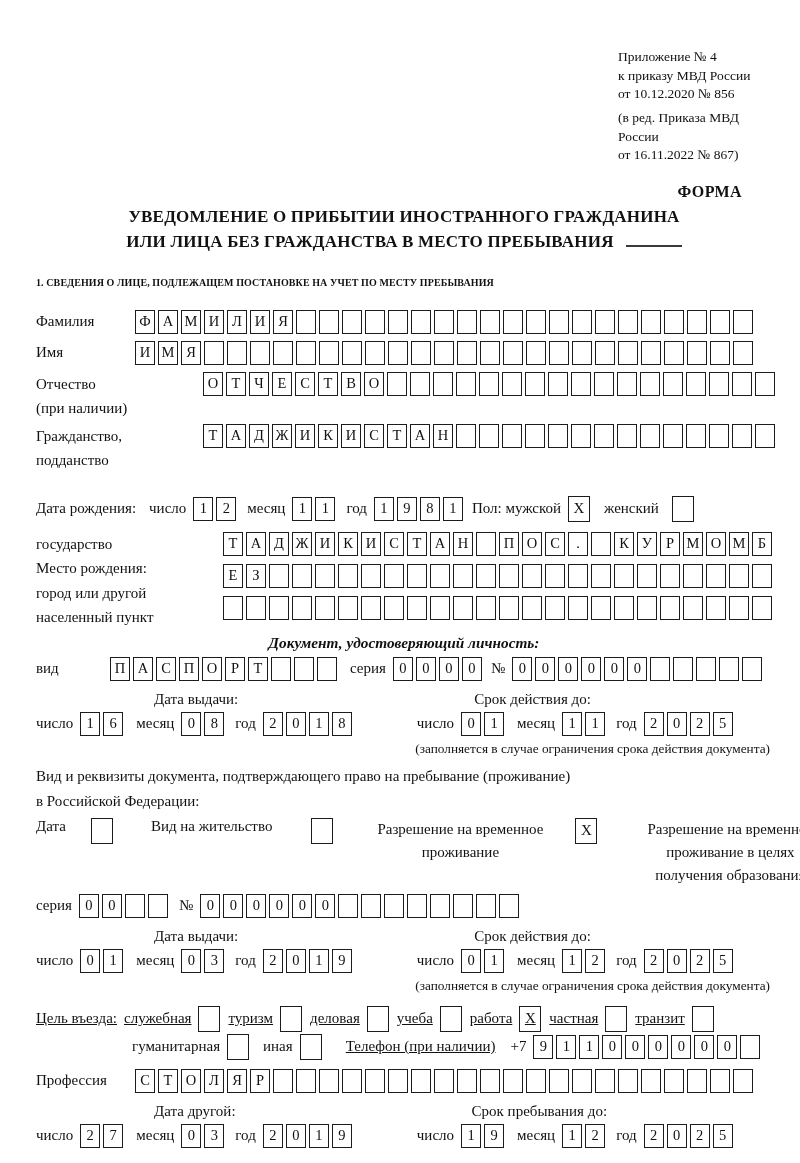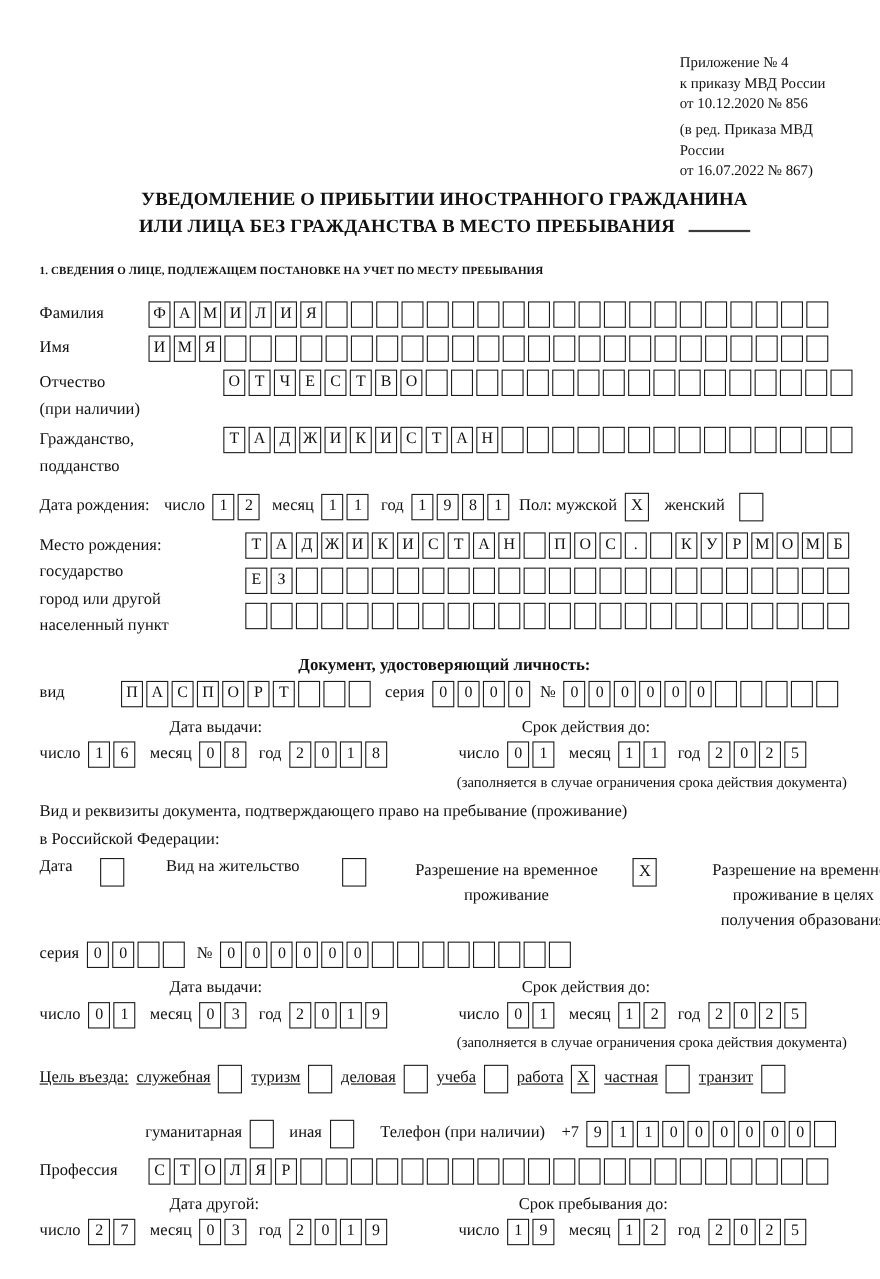--- a/index.html
+++ b/index.html
@@ -24,21 +24,21 @@
   .cb{width:22px;height:26px;box-sizing:border-box;border:1.6px solid #1c1c1c;display:inline-flex;
       align-items:center;justify-content:center;font-size:15px;flex:none;background:#fff;}
 
   .lw1{width:99px;flex:none;}
   .lw2{width:149px;flex:none;line-height:24px;}
   .lw3{width:169px;flex:none;line-height:24.5px;}
   .lwkind{width:74px;flex:none;}
 
   .dl{margin-right:7px;flex:none;}
   .ml10{margin-left:10px;}.ml8{margin-left:8px;}.ml6{margin-left:6px;}
-  .ml14{margin-left:14px;}.ml20{margin-left:20px;}.ml24{margin-left:24px;}
+  .ml14{margin-left:14px;}.ml20{margin-left:20px;}.ml24{margin-left:24px;text-decoration:underline;}
 
   .center-bold{font-weight:bold;text-align:center;margin-top:10px;font-size:15.3px;}
   .dualheads{display:flex;margin-top:10px;font-size:15px;}
   .dualheads .a{margin-left:118px;}
   .dualheads .b{margin-left:236px;}
   .daterow{display:flex;align-items:center;margin-top:4px;}
   .grp2{margin-left:62px;}
   .note{font-size:13.3px;text-align:right;margin-top:5px;padding-right:2px;}
   .intro{margin-top:11px;}
   .optwrap{text-align:center;line-height:1.55;flex:none;}
@@ -49,22 +49,23 @@
 </head>
 <body>
 
 <div class="page">
 
   <div class="appendix">
     <div>Приложение № 4</div>
     <div>к приказу МВД России</div>
     <div>от 10.12.2020 № 856</div>
     <div class="gap">(в ред. Приказа МВД России</div>
-    <div>от 16.07.2022 № 867)</div>
-  </div>
+    <div>от 16.11.2022 № 867)</div>
+  </div>
+  <div class="forma">ФОРМА</div>
 
   <div class="title">
     <div>УВЕДОМЛЕНИЕ О ПРИБЫТИИ ИНОСТРАННОГО ГРАЖДАНИНА</div>
     <div><span>ИЛИ ЛИЦА БЕЗ ГРАЖДАНСТВА В МЕСТО ПРЕБЫВАНИЯ</span><span class="title-underline"></span></div>
   </div>
 
   <div class="sec">1. СВЕДЕНИЯ О ЛИЦЕ, ПОДЛЕЖАЩЕМ ПОСТАНОВКЕ НА УЧЕТ ПО МЕСТУ ПРЕБЫВАНИЯ</div>
 
   <div class="row" style="margin-top:22px;">
     <span class="lw1">Фамилия</span>
@@ -193,21 +194,21 @@
         <span class="cell"></span>
         <span class="cell"></span>
         <span class="cell"></span>
         <span class="cell"></span>
         <span class="cell"></span>
         <span class="cell"></span>
         <span class="cell"></span>
       </span>
   </div>
 
-  <div class="row" style="margin-top:12px;">
+  <div class="row" style="margin-top:24px;">
     <span class="dl">Дата рождения:</span>
     <span class="dl ml6">число</span>
     <span class="cells">
         <span class="cell">1</span>
         <span class="cell">2</span>
       </span>
     <span class="dl ml8">месяц</span>
     <span class="cells">
         <span class="cell">1</span>
         <span class="cell">1</span>
@@ -220,22 +221,22 @@
         <span class="cell">1</span>
       </span>
     <span class="dl ml6">Пол: мужской</span>
     <span class="cb">X</span>
     <span class="dl ml14">женский</span>
     <span class="cb ml6"></span>
   </div>
 
   <div class="row top" style="margin-top:10px;">
     <span class="lw3">
+      <div>государство</div>
       <div>Место рождения:</div>
-      <div>государство</div>
       <div>город или другой</div>
       <div>населенный пункт</div>
     </span>
     <span class="mcol">
       <span class="cells">
           <span class="cell">Т</span>
           <span class="cell">А</span>
           <span class="cell">Д</span>
           <span class="cell">Ж</span>
           <span class="cell">И</span>
@@ -307,21 +308,21 @@
           <span class="cell"></span>
           <span class="cell"></span>
           <span class="cell"></span>
           <span class="cell"></span>
           <span class="cell"></span>
           <span class="cell"></span>
         </span>
     </span>
   </div>
 
-  <div class="center-bold" style="margin-top:14px;">Документ, удостоверяющий личность:</div>
+  <div class="center-bold" style="margin-top:4px;font-style:italic;">Документ, удостоверяющий личность:</div>
 
   <div class="row" style="margin-top:5px;">
     <span class="lwkind">вид</span>
     <span class="cells">
         <span class="cell">П</span>
         <span class="cell">А</span>
         <span class="cell">С</span>
         <span class="cell">П</span>
         <span class="cell">О</span>
         <span class="cell">Р</span>
@@ -489,21 +490,21 @@
     <span class="dl ml8">учеба</span>
     <span class="cb"></span>
     <span class="dl ml8">работа</span>
     <span class="cb">X</span>
     <span class="dl ml8">частная</span>
     <span class="cb"></span>
     <span class="dl ml8">транзит</span>
     <span class="cb"></span>
   </div>
 
-  <div class="row" style="margin-top:24px;margin-left:96px;">
+  <div class="row" style="margin-top:2px;margin-left:96px;">
     <span class="dl">гуманитарная</span>
     <span class="cb"></span>
     <span class="dl ml14">иная</span>
     <span class="cb"></span>
     <span class="dl ml24">Телефон (при наличии)</span>
     <span class="dl ml8">+7</span>
     <span class="cells">
         <span class="cell">9</span>
         <span class="cell">1</span>
         <span class="cell">1</span>

